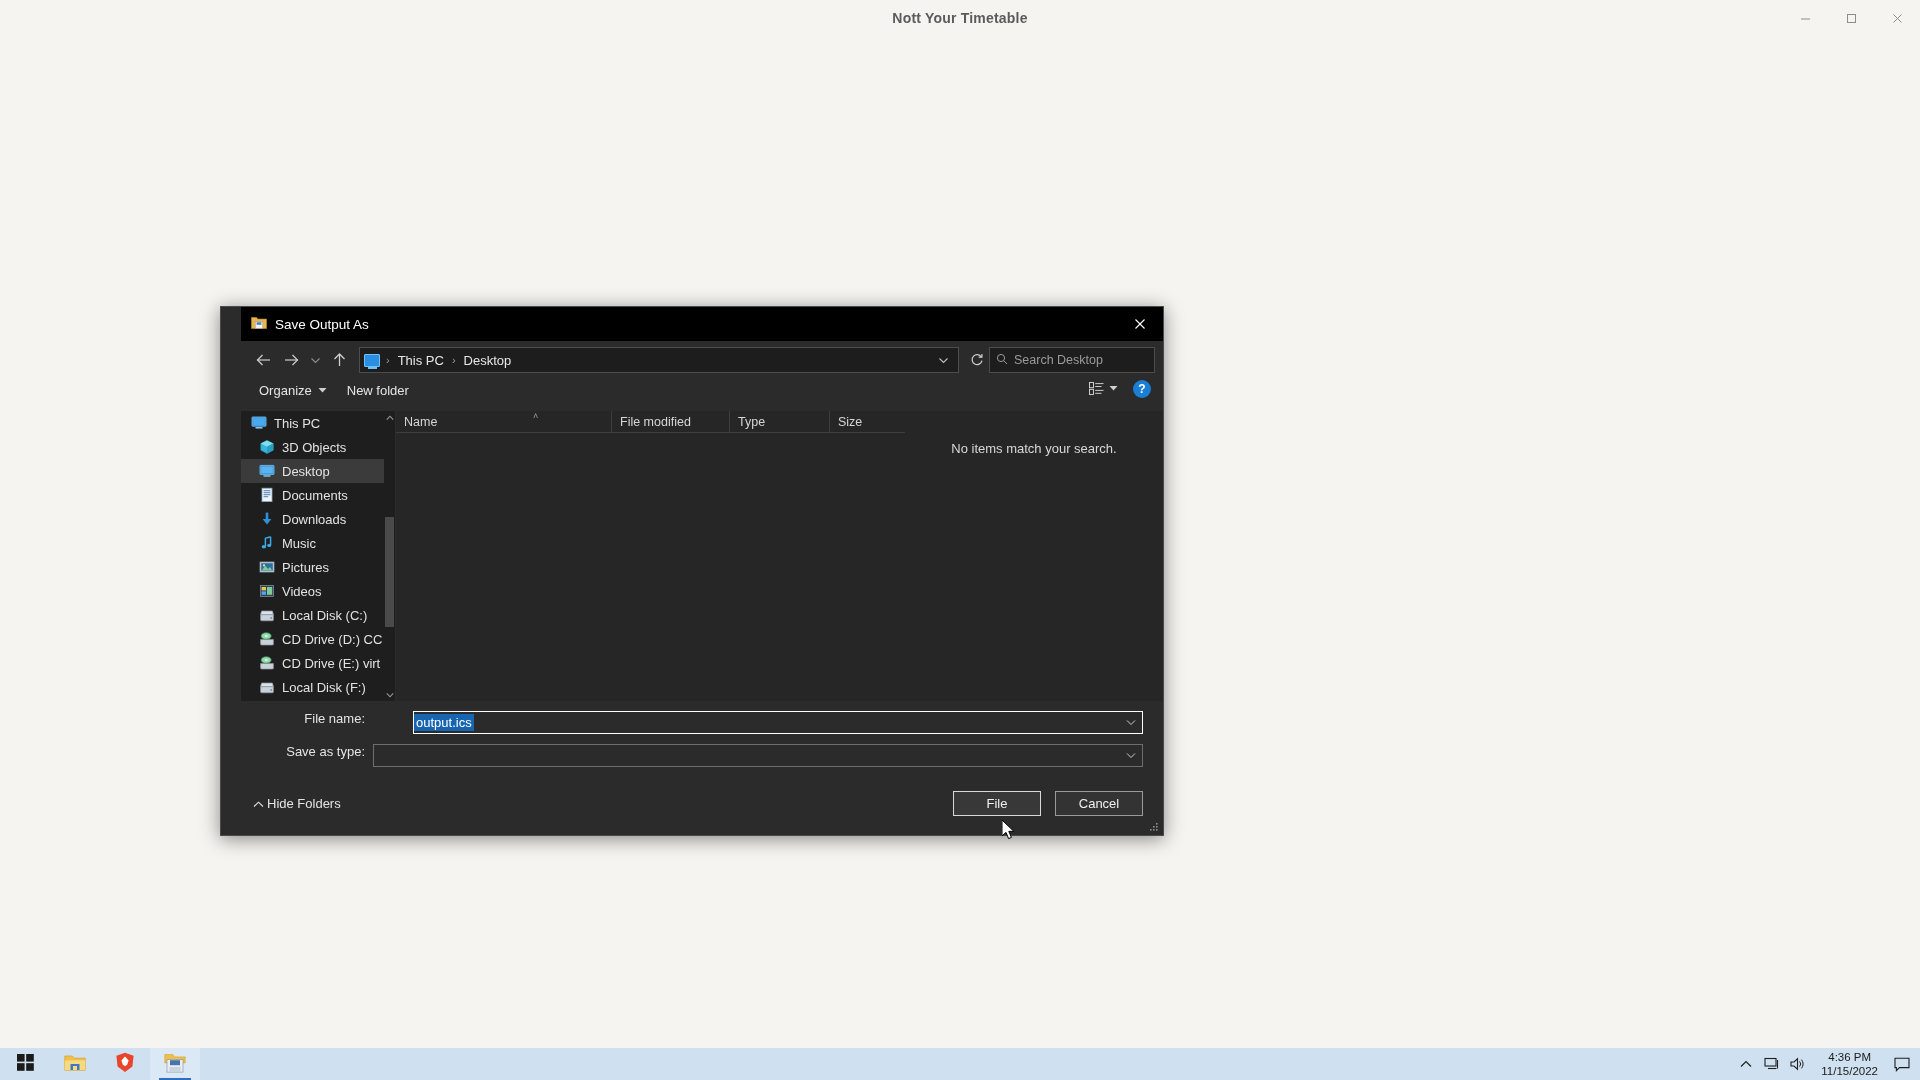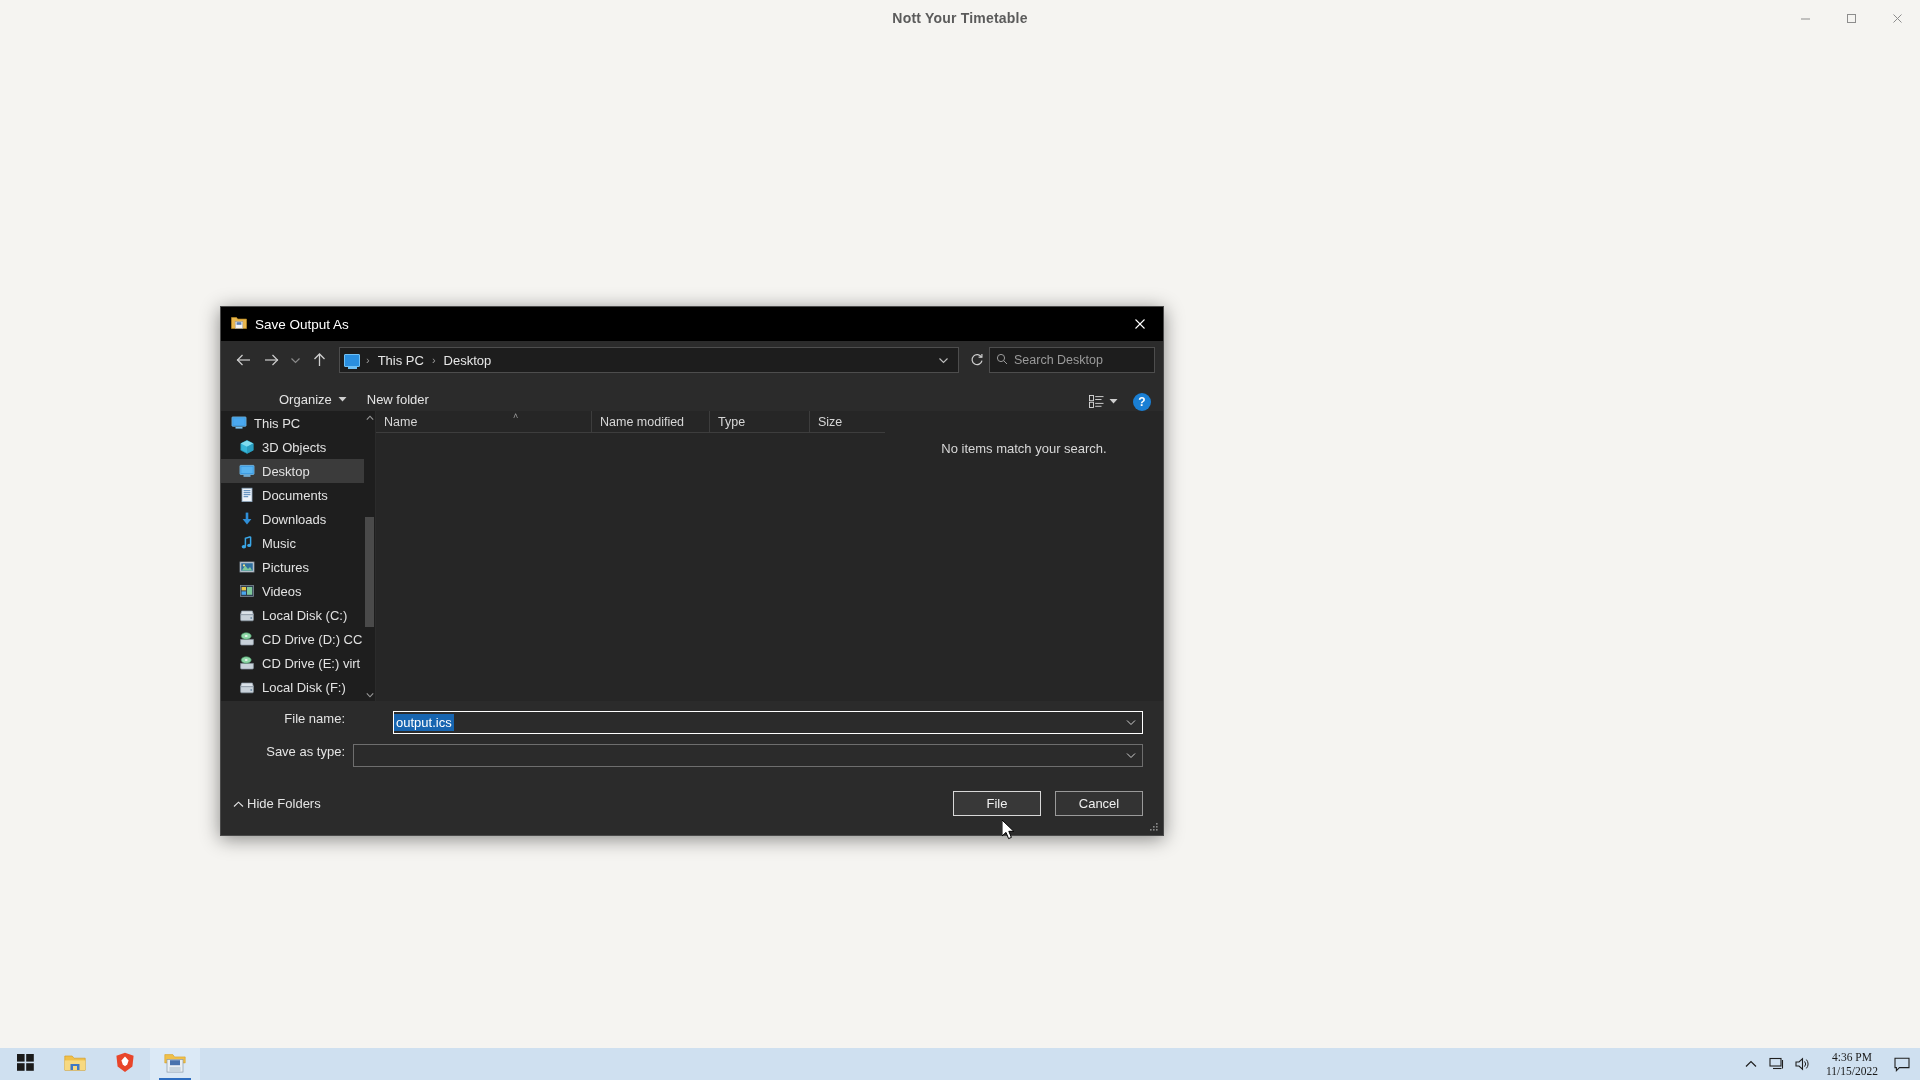--- a/index.html
+++ b/index.html
@@ -36,20 +36,21 @@
   }
 
   
   #save-dialog {
     position: absolute; left: 220px; top: 306px; width: 944px; height: 530px;
     background: #2b2b2b;
     border: 1px solid #4a4a4a;
     box-shadow: 0 3px 18px rgba(0,0,0,.45);
     color: #e8e8e8;
     font-size: 13.5px;
+    padding-left: 20px;
   }
   #dialog-titlebar {
     height: 34px; background: #000; display: flex; align-items: center;
     padding-left: 10px; position: relative;
   }
   #dialog-titlebar .dlg-title { font-size: 13.5px; color: #ffffff; margin-left: 8px; }
   #dialog-close {
     position: absolute; right: 0; top: 0; width: 46px; height: 34px;
     display: flex; align-items: center; justify-content: center; color: #fff;
   }
@@ -83,23 +84,22 @@
   #crumb-dropdown { width: 22px; display: flex; align-items: center; justify-content: center; color: #bdbdbd; }
   #refresh-btn { width: 24px; display: flex; align-items: center; justify-content: center; color: #cfcfcf; }
   #search-box {
     width: 166px; height: 26px; background: #1d1d1d; border: 1px solid #4d4d4d;
     display: flex; align-items: center; padding: 0 6px; gap: 6px;
   }
   #search-box .sph { color: #9a9a9a; font-size: 12.5px; }
 
   
   #cmd-row {
-    height: 32px; display: flex; align-items: flex-end; padding: 0 8px; gap: 0;
+    height: 32px; display: flex; align-items: flex-start; padding: 0 8px; gap: 0;
     background: #2b2b2b;
-    margin-left: 40px;
   }
   .cmd-item {
     display: flex; align-items: center; gap: 6px; padding: 4px 10px; color: #e4e4e4; font-size: 13px;
   }
   .caret { font-size: 8px; color: #cfcfcf; }
   #cmd-right { margin-left: auto; display: flex; align-items: center; gap: 4px; padding-right: 4px; }
   #view-btn { display:flex; align-items:center; gap:5px; padding: 3px 5px; color:#dcdcdc; }
   #help-btn {
     width: 18px; height: 18px; border-radius: 50%; background: #1a7fd4; color: #fff;
     font-size: 12px; font-weight: bold; display: flex; align-items: center; justify-content: center;
@@ -178,21 +178,21 @@
   #resize-grip {
     position: absolute; right: 3px; bottom: 2px; width: 12px; height: 12px; color: #8a8a8a;
   }
 
   
   #mouse-cursor { position: absolute; left: 1002px; top: 820px; width: 16px; height: 22px; }
 
   
   #taskbar {
     position: absolute; left: 0; bottom: 0; width: 1920px; height: 32px;
-    background: #cfe0f0; display: flex; align-items: flex-end; font-family: Liberation Serif, serif;
+    background: #cfe0f0; display: flex; align-items: flex-end;
   }
   #taskbar-left { display: flex; align-items: center; height: 32px; }
   .tb-item {
     width: 50px; height: 32px; display: flex; align-items: center; justify-content: center;
     position: relative;
   }
   .tb-item.active { background: #dbe9f6; }
   .tb-item.active:after {
     content: ""; position: absolute; left: 9px; right: 9px; bottom: 0; height: 2px; background: #2f6ec1;
   }
@@ -464,21 +464,21 @@
         </div>
       </div>
     </div>
 
     <div id="list-pane">
       <div id="col-header">
         <div class="col" style="width: 215px;">
             <span>Name</span>
           </div>
           <div class="col" style="width: 118px;">
-            <span>Name modified</span>
+            <span>File modified</span>
           </div>
           <div class="col" style="width: 100px;">
             <span>Type</span>
           </div>
           <div class="col" style="width: 76px;">
             <span>Size</span>
           </div>
           <div id="col-sort-arrow">˄</div>
       </div>
       <div id="empty-msg">No items match your search.</div>

